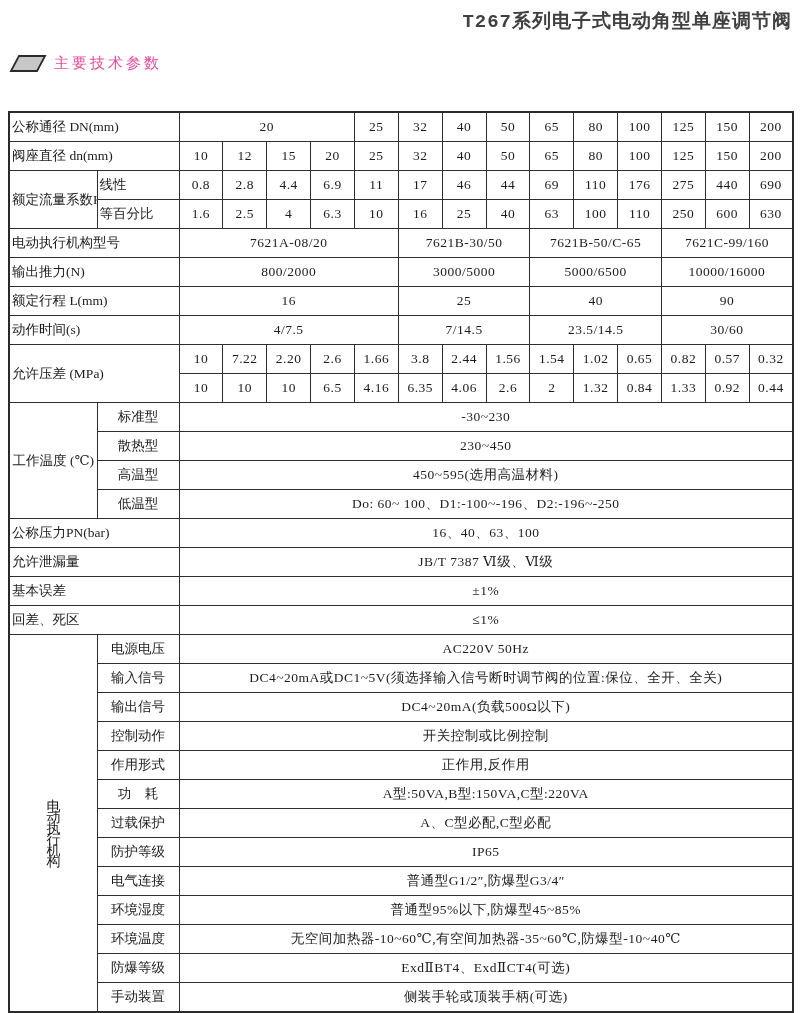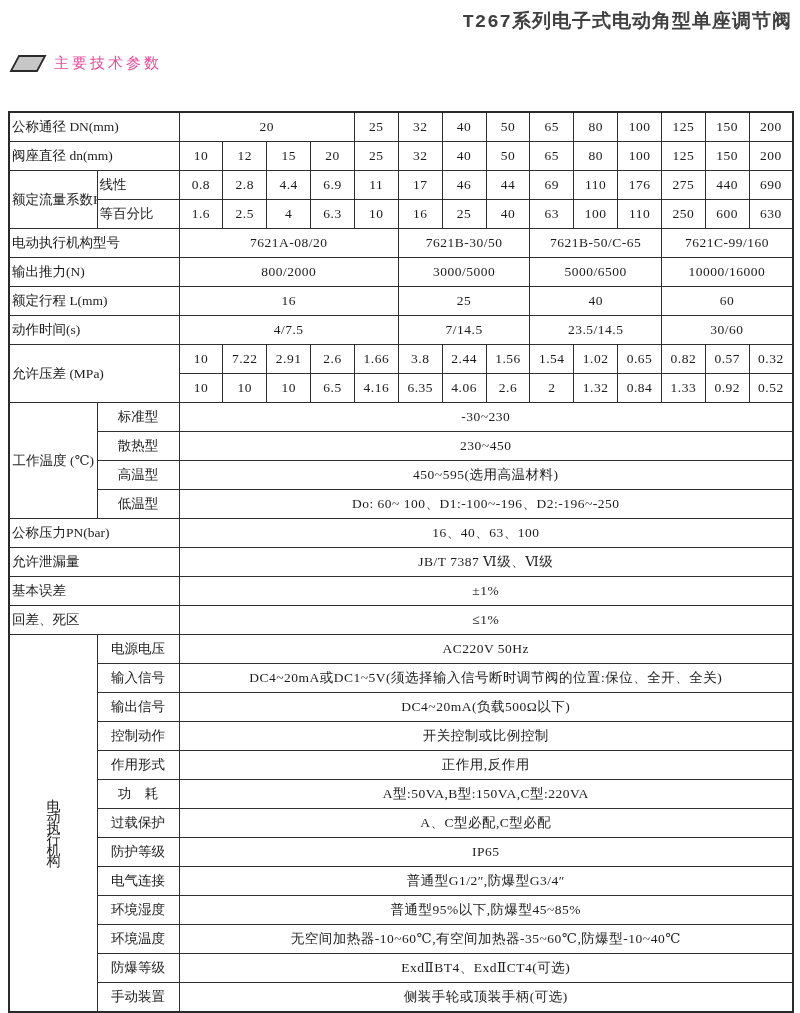--- a/index.html
+++ b/index.html
@@ -185,36 +185,36 @@
       <td class="val" colspan="3">3000/5000</td>
       <td class="val" colspan="3">5000/6500</td>
       <td class="val" colspan="3">10000/16000</td>
     </tr>
 
     <tr>
       <th class="lbl" colspan="2">额定行程 L(mm)</th>
       <td class="val" colspan="5">16</td>
       <td class="val" colspan="3">25</td>
       <td class="val" colspan="3">40</td>
-      <td class="val" colspan="3">60</td>
+      <td class="val" colspan="3">90</td>
     </tr>
 
     <tr>
       <th class="lbl" colspan="2">动作时间(s)</th>
       <td class="val" colspan="5">4/7.5</td>
       <td class="val" colspan="3">7/14.5</td>
       <td class="val" colspan="3">23.5/14.5</td>
       <td class="val" colspan="3">30/60</td>
     </tr>
 
     <tr>
       <th class="lbl" colspan="2" rowspan="2">允许压差 (MPa)</th>
       <td class="val">10</td>
       <td class="val">7.22</td>
-      <td class="val">2.91</td>
+      <td class="val">2.20</td>
       <td class="val">2.6</td>
       <td class="val">1.66</td>
       <td class="val">3.8</td>
       <td class="val">2.44</td>
       <td class="val">1.56</td>
       <td class="val">1.54</td>
       <td class="val">1.02</td>
       <td class="val">0.65</td>
       <td class="val">0.82</td>
       <td class="val">0.57</td>
@@ -228,21 +228,21 @@
       <td class="val">6.5</td>
       <td class="val">4.16</td>
       <td class="val">6.35</td>
       <td class="val">4.06</td>
       <td class="val">2.6</td>
       <td class="val">2</td>
       <td class="val">1.32</td>
       <td class="val">0.84</td>
       <td class="val">1.33</td>
       <td class="val">0.92</td>
-      <td class="val">0.52</td>
+      <td class="val">0.44</td>
     </tr>
 
     <tr>
       <th class="multiline" rowspan="4">工作温度
 (℃)</th>
       <th class="sublbl-c">标准型</th>
       <td class="val" colspan="14">-30~230</td>
     </tr>
     <tr>
       <th class="sublbl-c">散热型</th>

